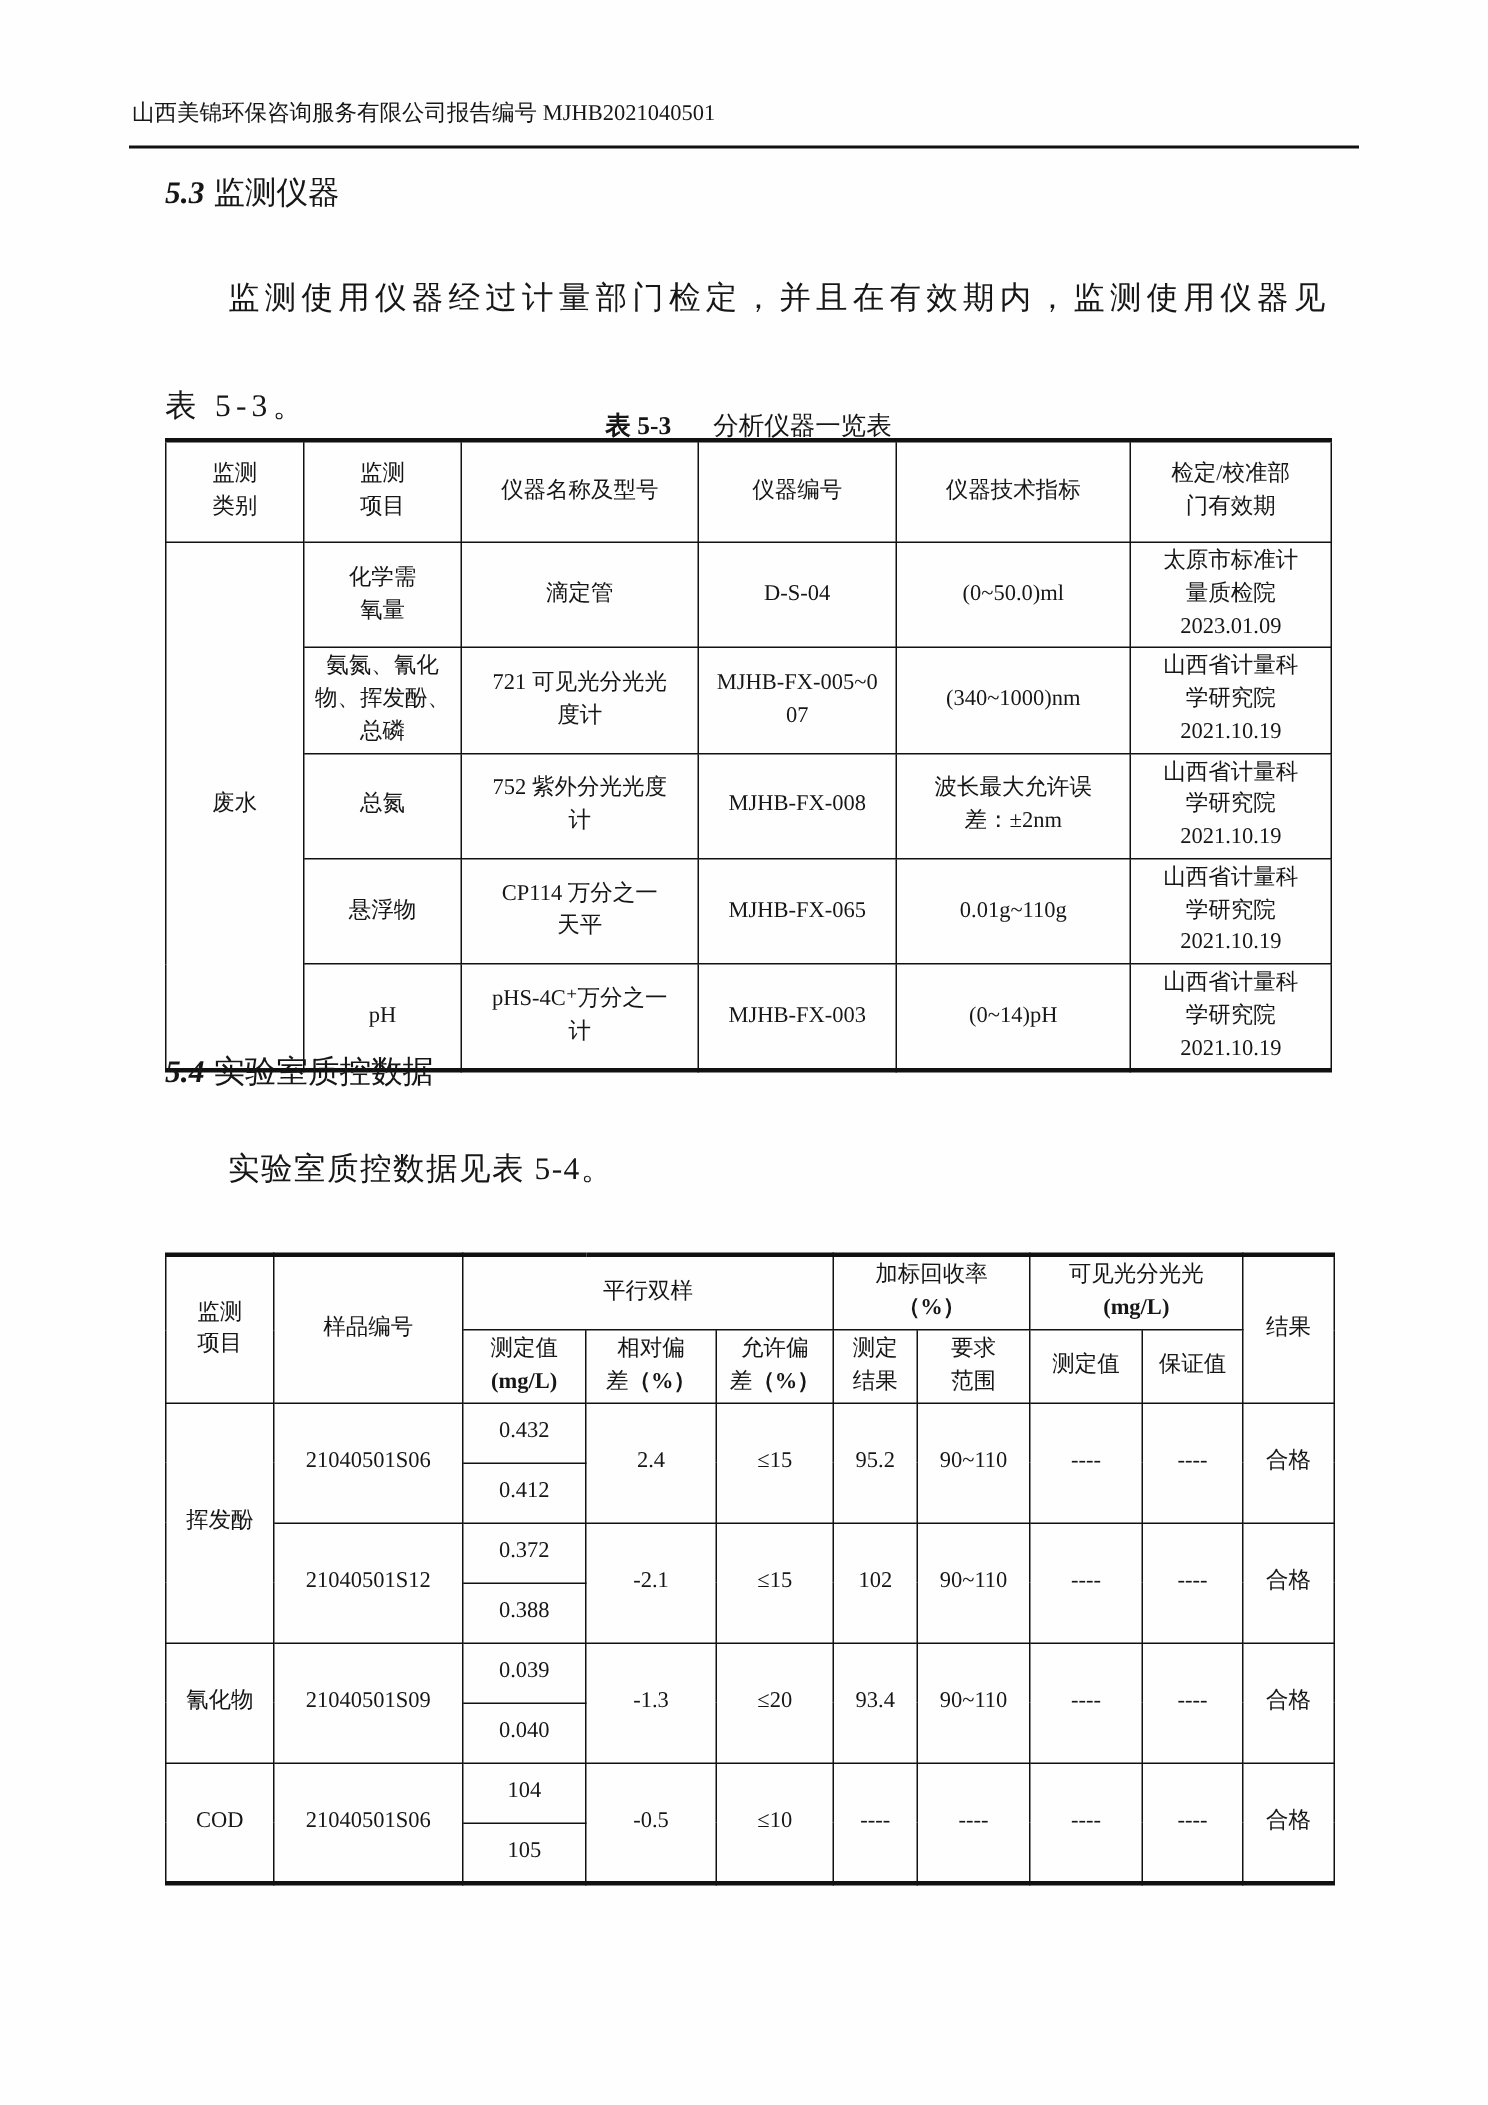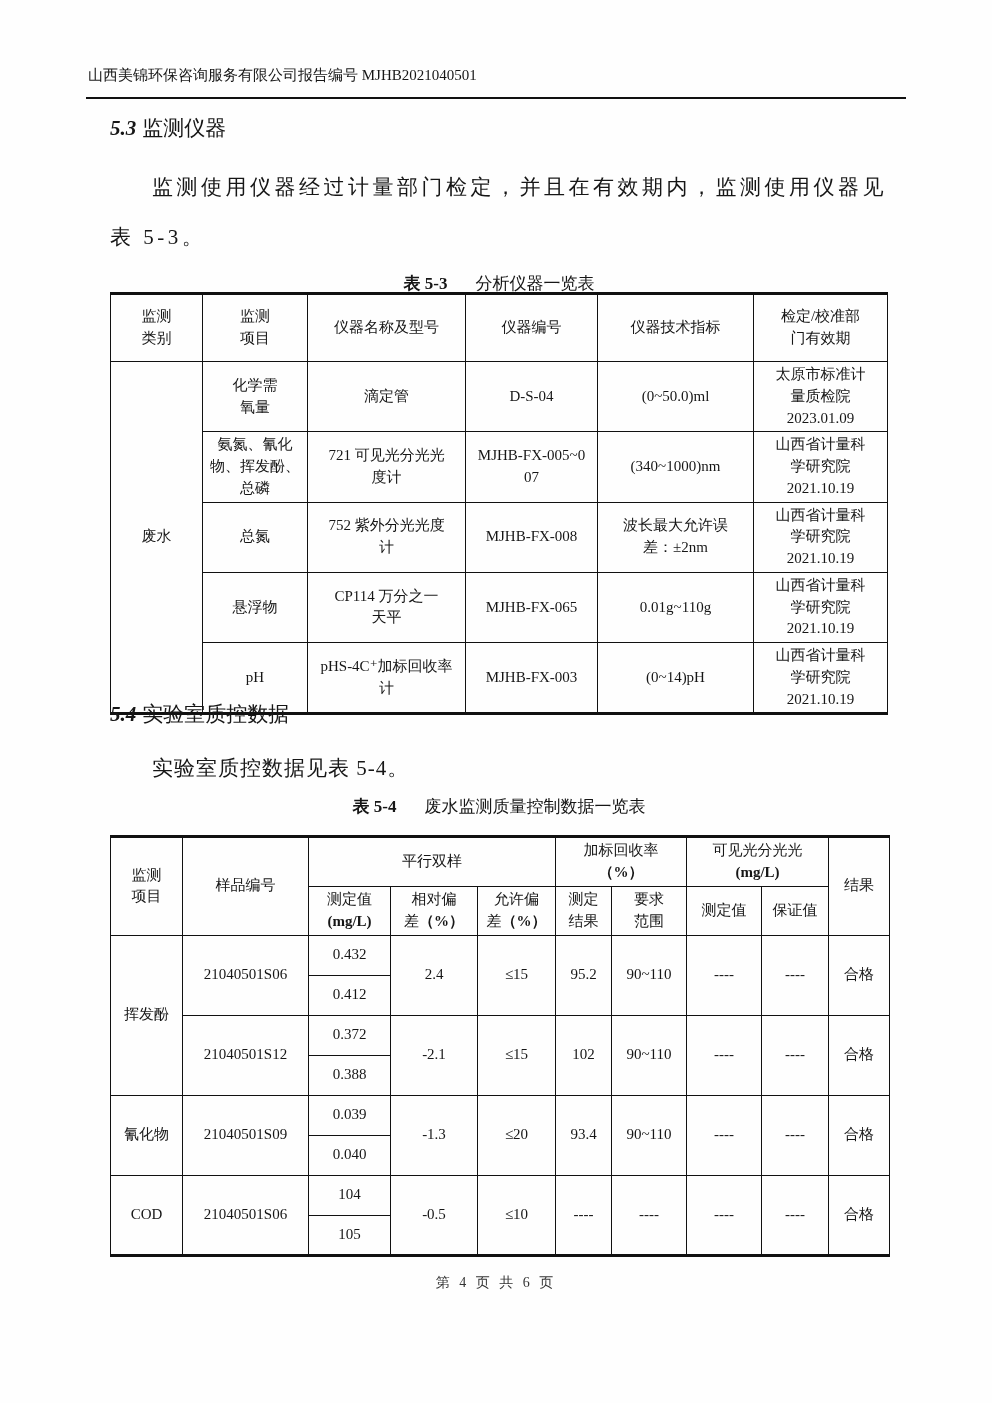--- a/index.html
+++ b/index.html
@@ -21,21 +21,21 @@
   .header-rule {
     position:absolute; top:97px; left:86px; right:86px;
     border-top:2px solid #111;
   }
   .section-heading { position:absolute; left:110px; font-size:21px; }
   .section-heading .sec-num { font-weight:bold; margin-right:6px;font-style:italic; }
   #heading-53 { top:114px; }
   #heading-54 { top:700px; }
   .body-para {
     position:absolute; left:110px; width:778px;
-    font-size:21px; line-height:50px;
+    font-size:21px; line-height:72px;
     text-indent:42px; white-space:pre-line;
   }
   #para-53 { top:162px; letter-spacing:3.5px; }
   #para-54 { top:743px; letter-spacing:1px; }
   .table-caption {
     position:absolute; left:110px; width:778px;
     text-align:center; font-size:17px;
   }
   #caption-53 { top:256px;margin-top:16px; }
   #caption-54 { top:795px; }
@@ -143,39 +143,36 @@
       <td>悬浮物</td>
       <td>CP114 万分之一
 天平</td>
       <td>MJHB-FX-065</td>
       <td>0.01g~110g</td>
       <td><span>山西省计量科
 学研究院</span><span style="display:block">2021.10.19</span></td>
     </tr>
     <tr style="height:65px">
       <td>pH</td>
-      <td>pHS-4C⁺加标回收率
+      <td>pHS-4C⁺万分之一
 计</td>
       <td>MJHB-FX-003</td>
       <td>(0~14)pH</td>
       <td><span>山西省计量科
 学研究院</span><span style="display:block">2021.10.19</span></td>
     </tr>
   </tbody>
     </table>
 
   <div class="section-heading" id="heading-54">
     <span class="sec-num">5.4</span><span>实验室质控数据</span>
   </div>
 
   <div class="body-para" id="para-54">实验室质控数据见表 5-4。</div>
 
-  <div class="table-caption" id="caption-54">
-    <span class="cap-label">表 5-4</span><span>废水监测质量控制数据一览表</span>
-  </div>
 
   <table class="doc-table" id="table-54">
     <colgroup>
       <col style="width:72px">
         <col style="width:126px">
         <col style="width:82px">
         <col style="width:87px">
       <col style="width:78px">
         <col style="width:56px">
         <col style="width:75px">
@@ -264,15 +261,14 @@
       <td rowspan="2">----</td>
       <td rowspan="2">----</td>
       <td rowspan="2">合格</td>
     </tr>
     <tr style="height:40px">
       <td>105</td>
     </tr>
   </tbody>
     </table>
 
-  <div class="doc-footer">第 4 页 共 6 页</div>
 
 </div>
 
 </body></html>

